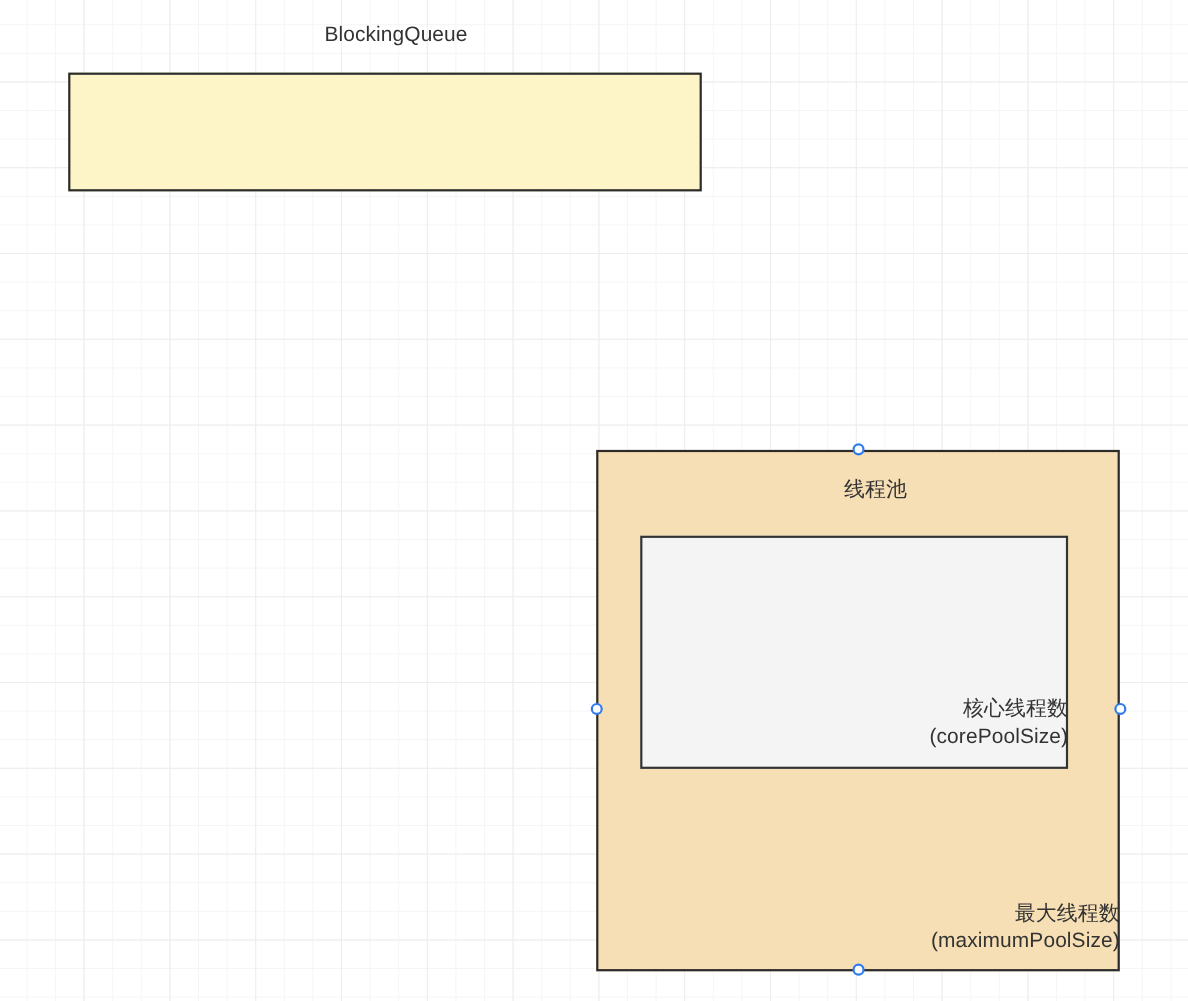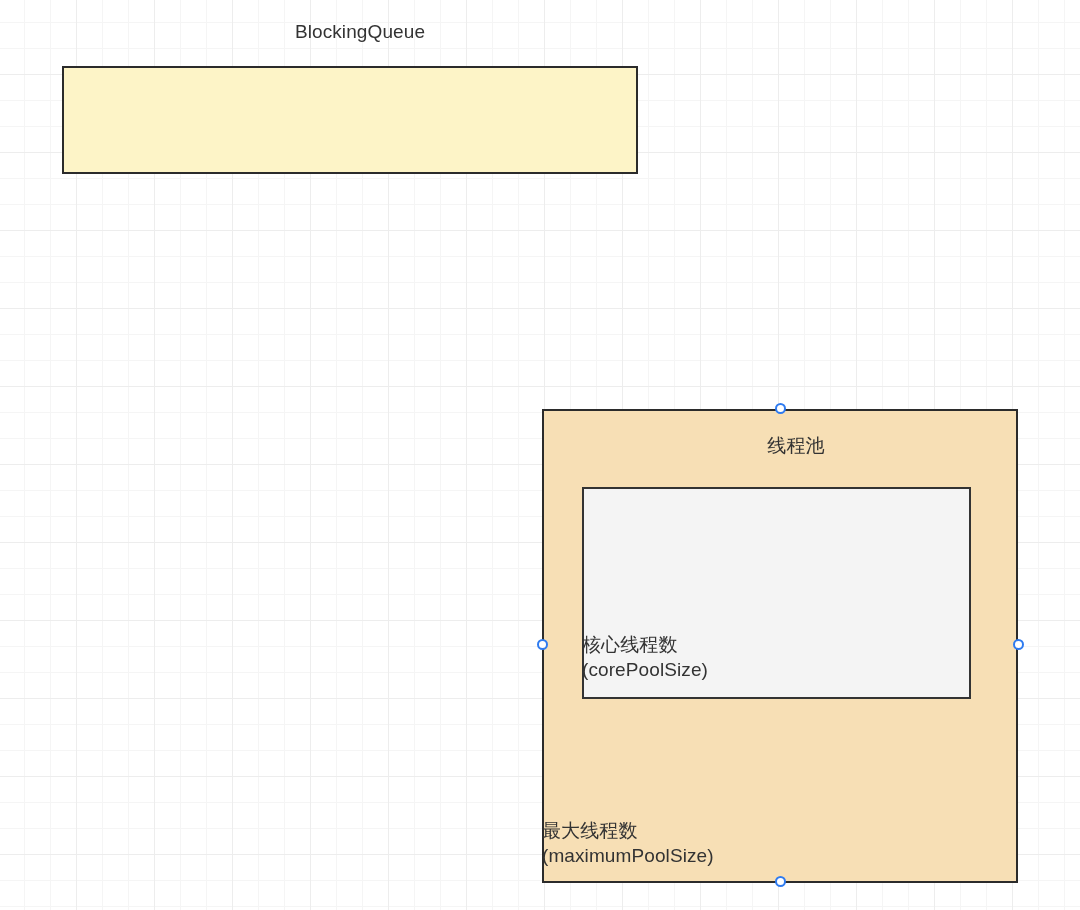--- a/index.html
+++ b/index.html
@@ -86,28 +86,28 @@
     top: 433px;
     width: 476px;
     text-align: center;
     padding-left: 16px;
   }
 
   #core-label {
     left: 582px;
     top: 632px;
     width: 389px;
-    text-align: left;
+    text-align: right;
   }
 
   #max-label {
     left: 542px;
     top: 818px;
     width: 476px;
-    text-align: left;
+    text-align: right;
   }
 
   
   .handle {
     position: absolute;
     width: 11px;
     height: 11px;
     box-sizing: border-box;
     border: 2px solid #2f7bf0;
     border-radius: 50%;

